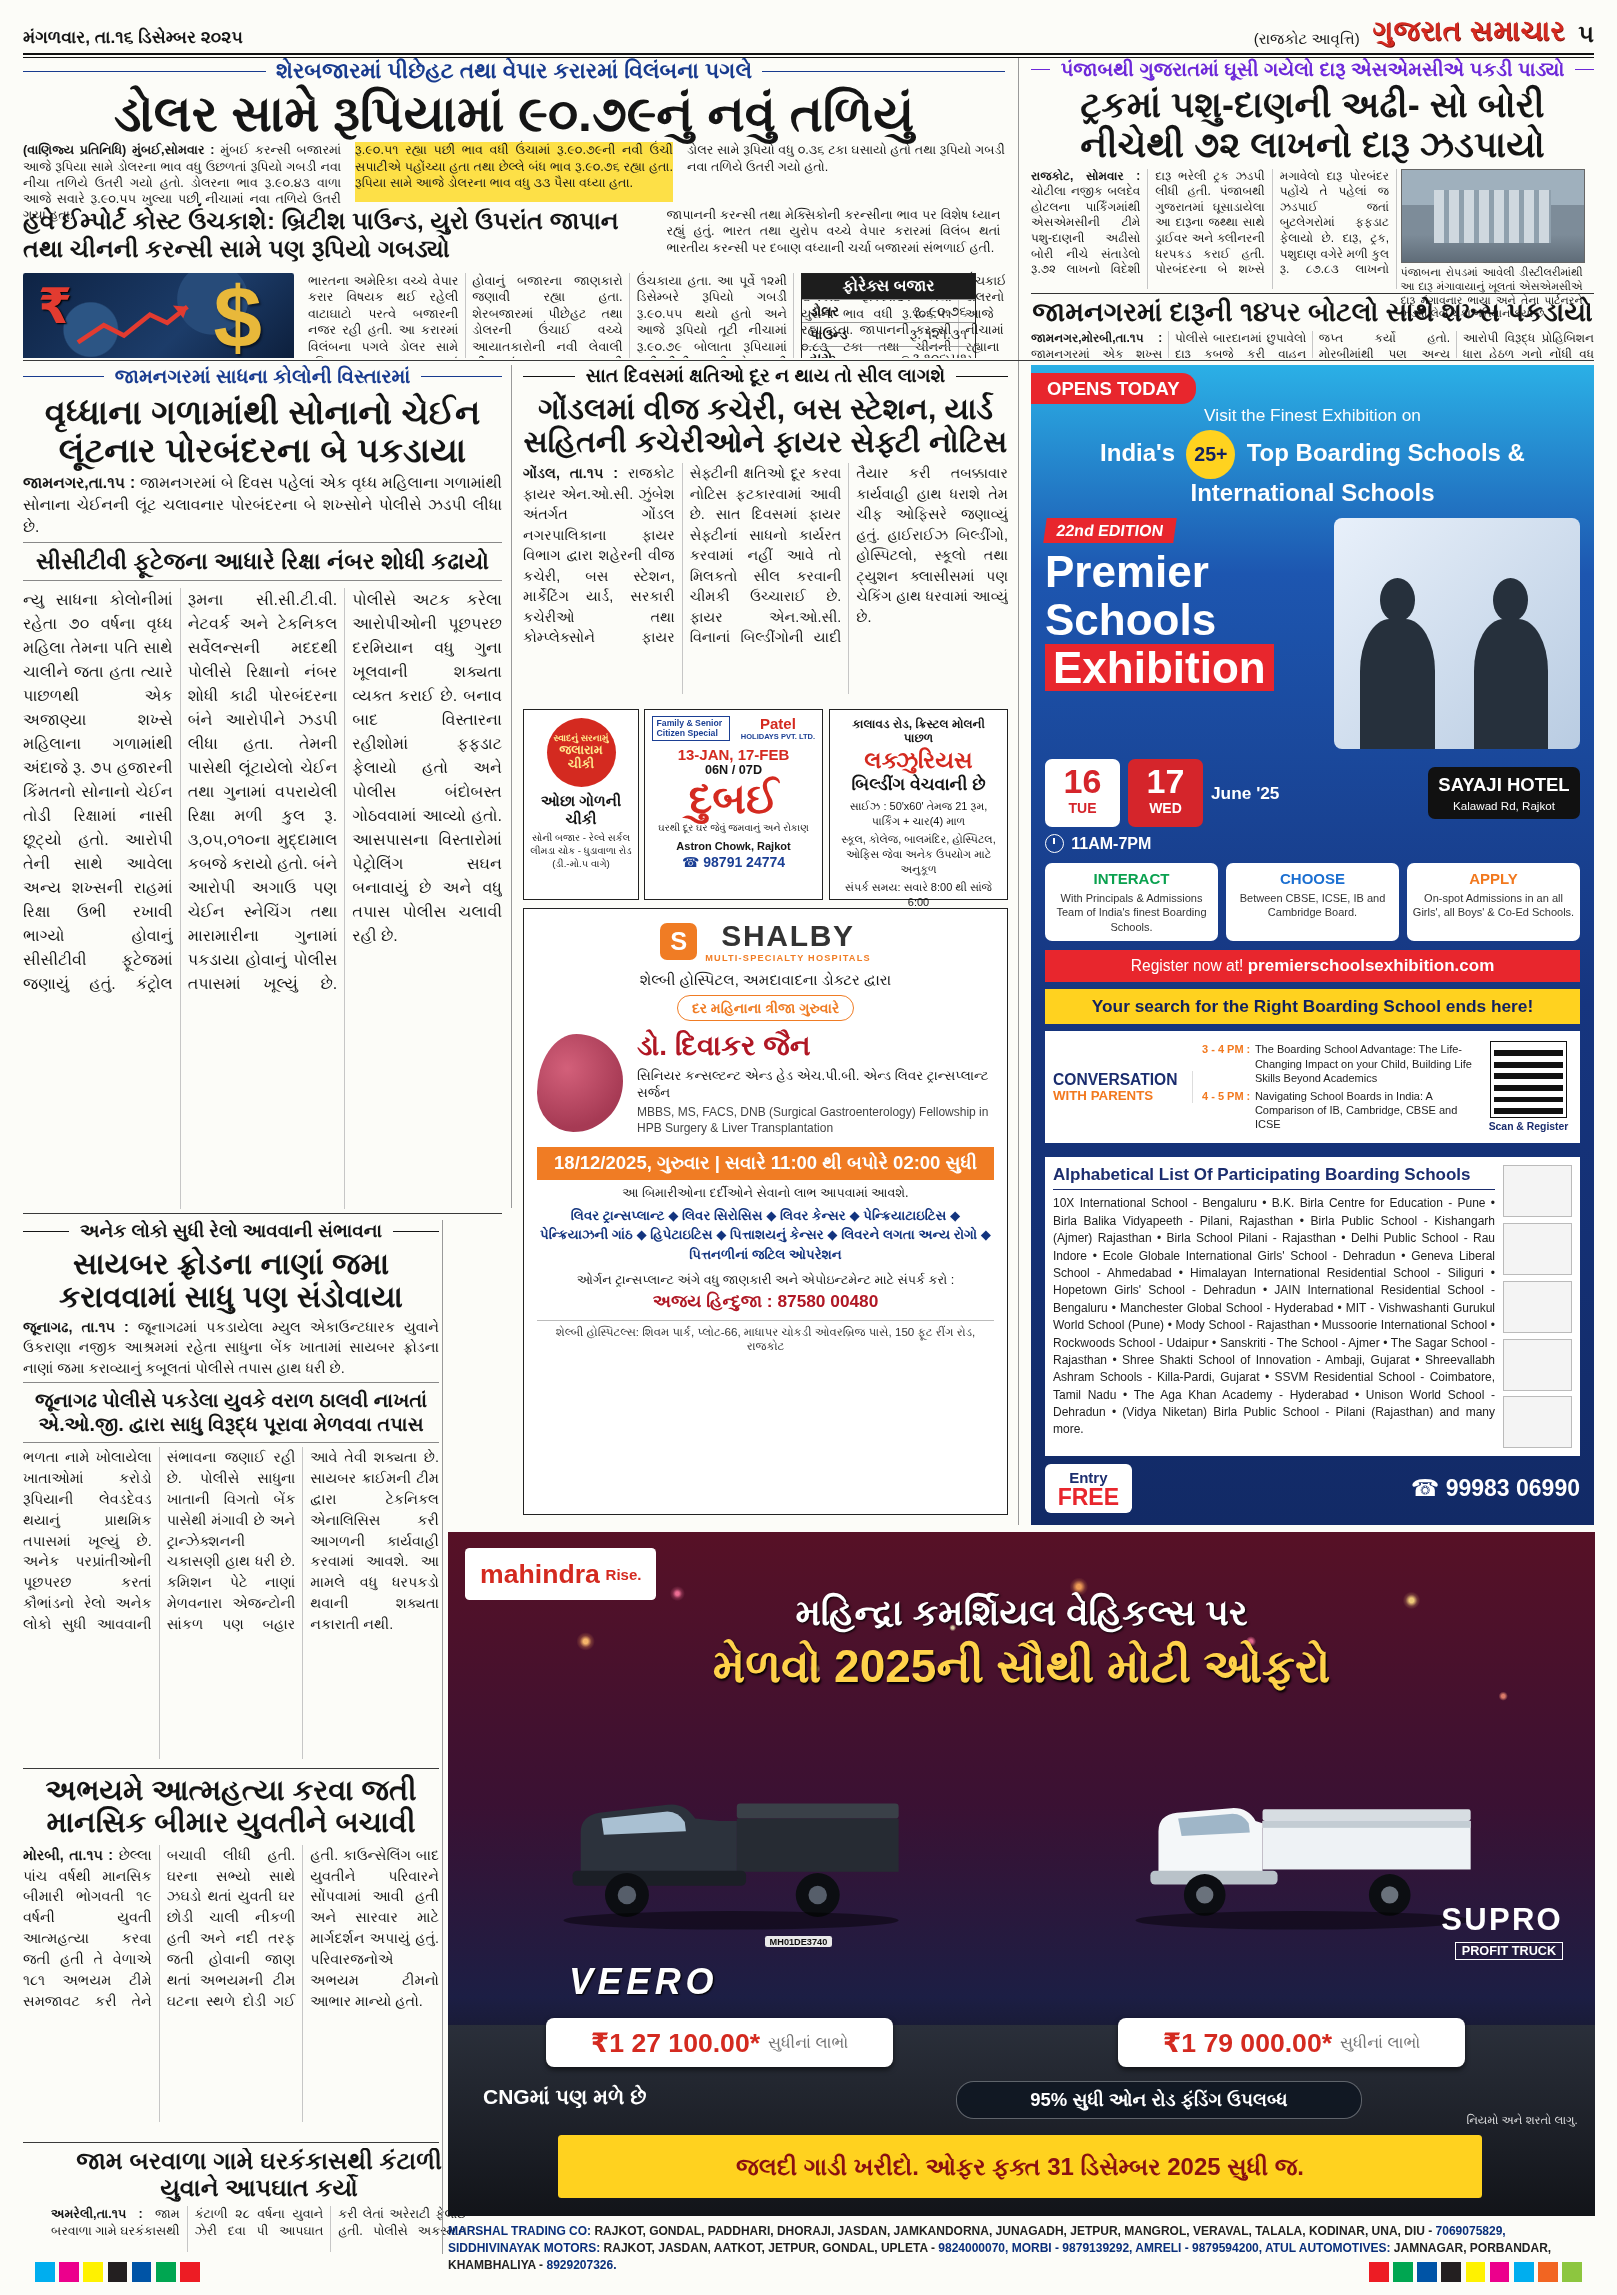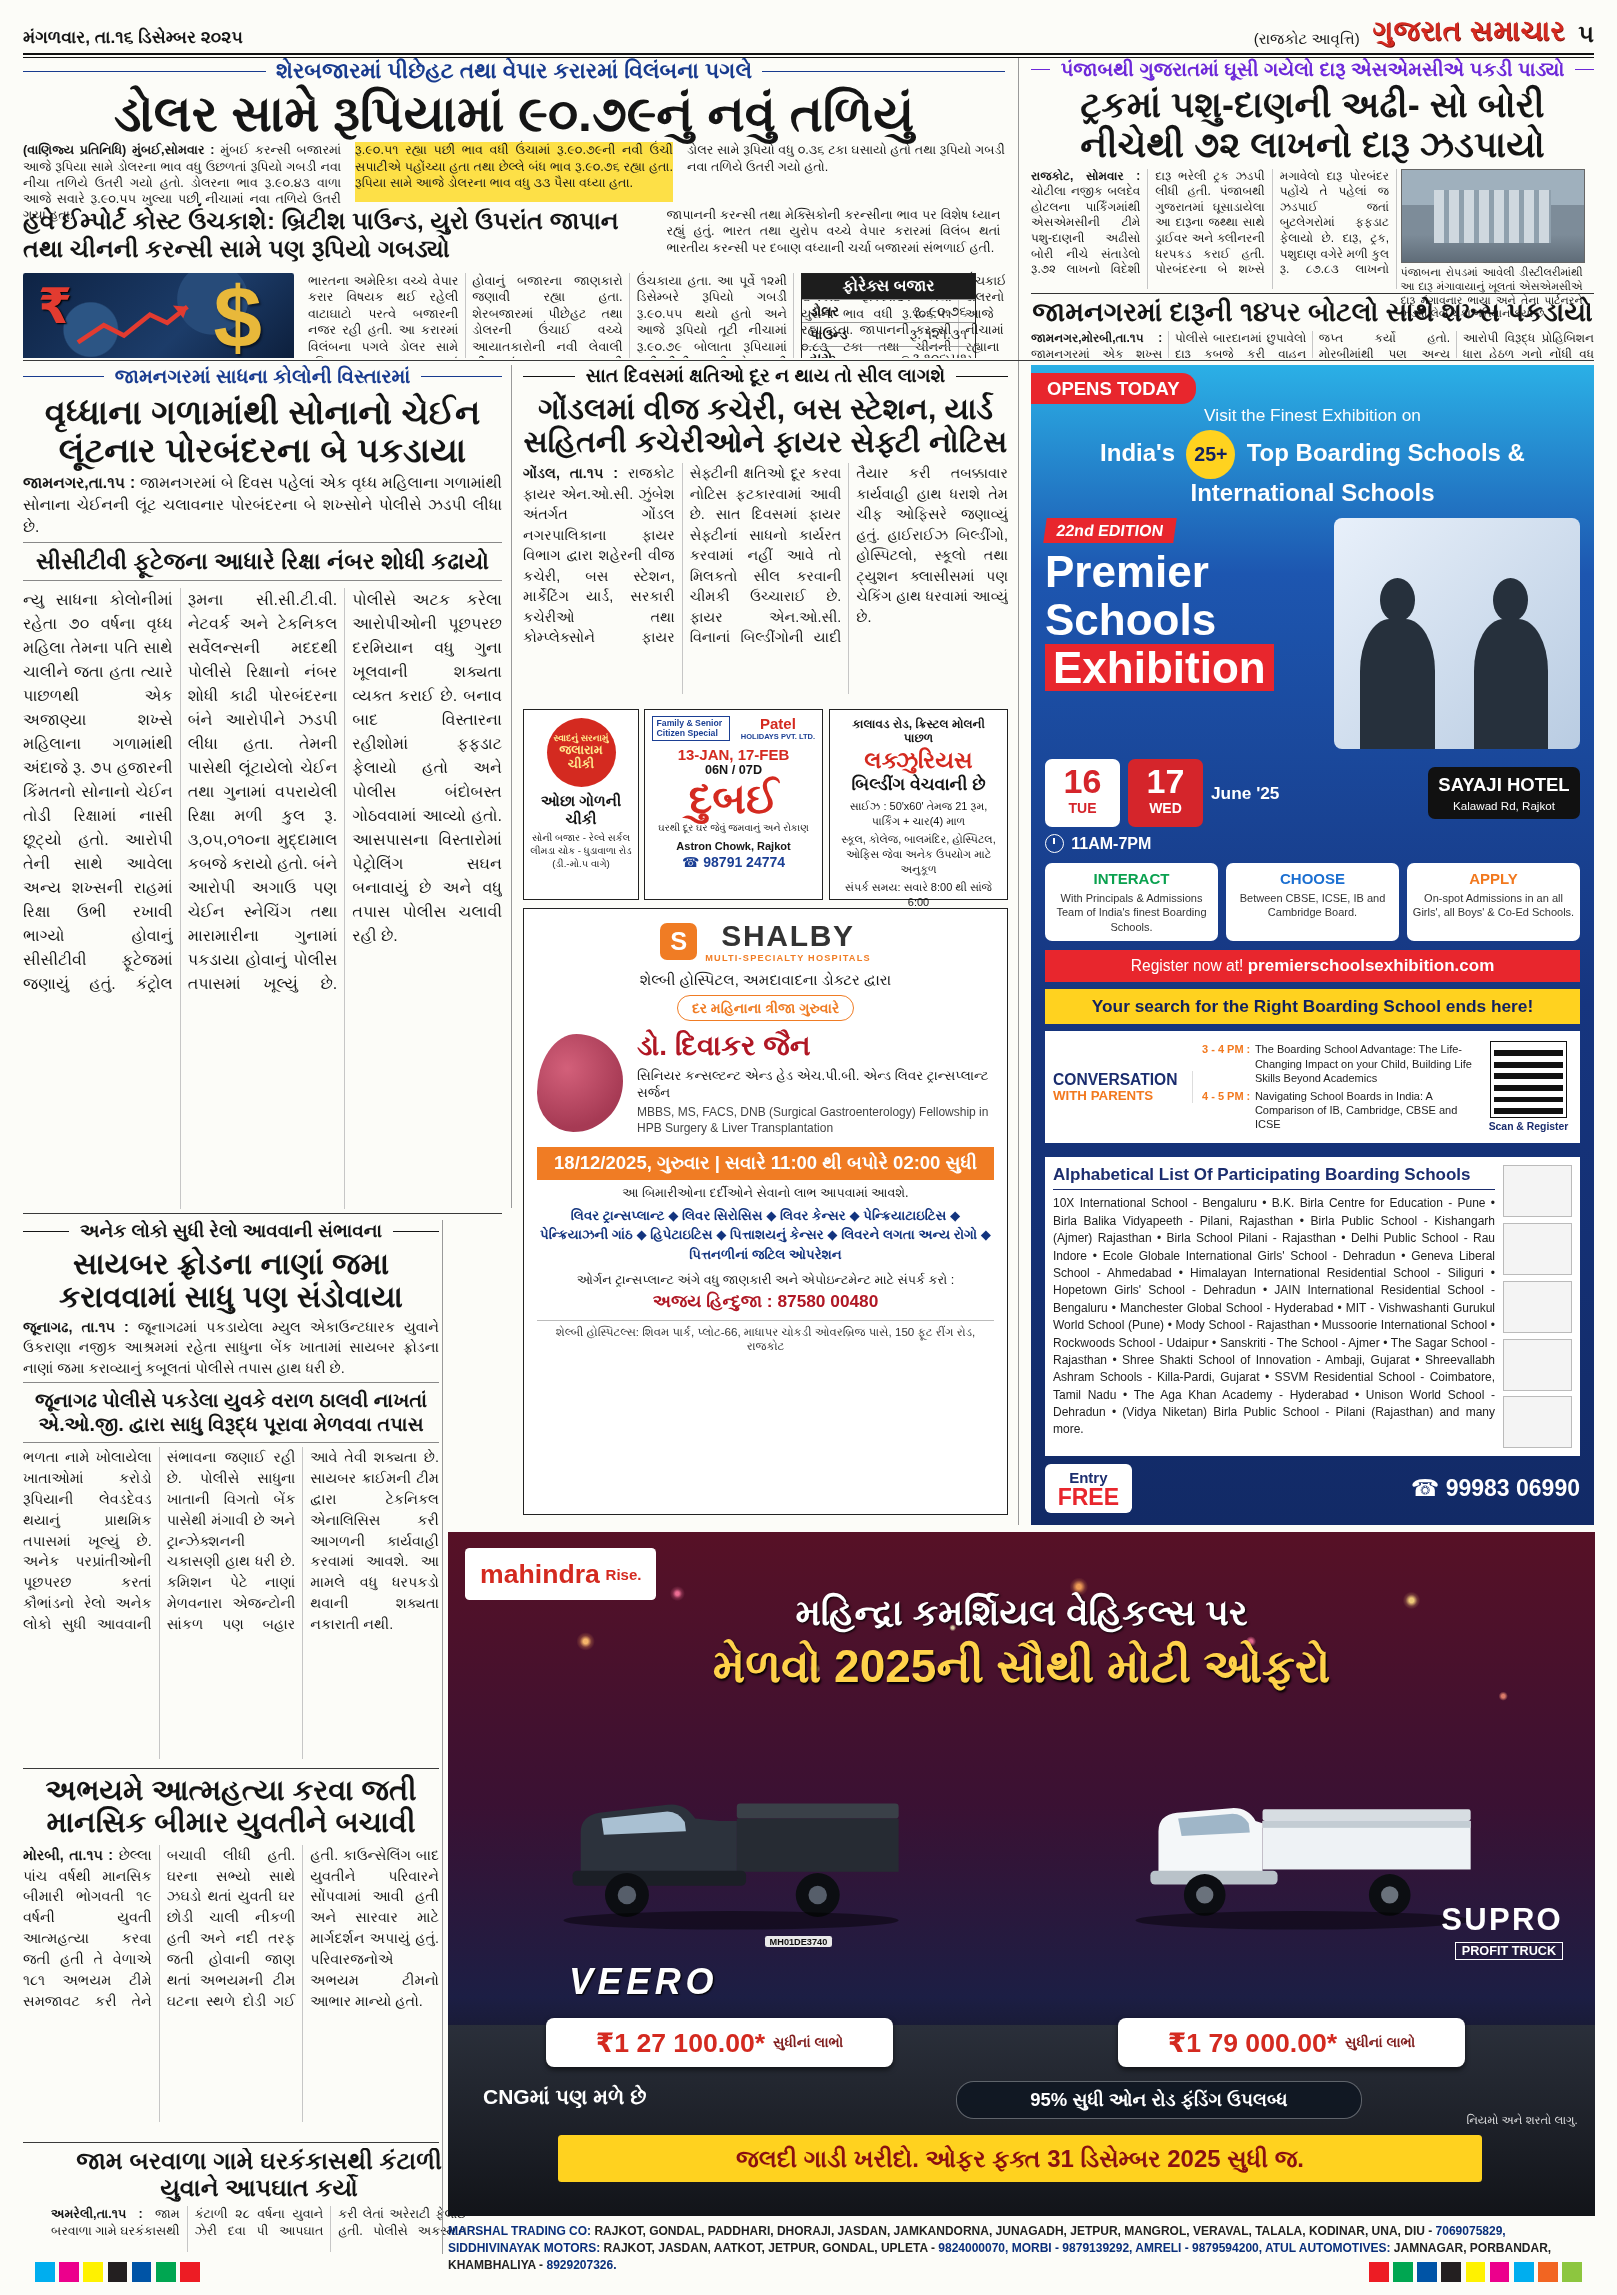--- a/index.html
+++ b/index.html
@@ -216,25 +216,25 @@
   .t-veero{left:98px;top:231px;} .t-supro{left:670px;top:231px;}
   .veero-name{position:absolute;left:121px;top:429px;font-size:36px;font-weight:bold;font-style:italic;letter-spacing:4.6px;text-shadow:1.2px 1.2px 1.7px #000;}
   .supro-name{position:absolute;right:32px;top:370px;text-align:right;}
   .supro-name .s1{font-size:31px;font-weight:bold;letter-spacing:2.3px;}
   .supro-name .s2{font-size:12.7px;font-weight:bold;border:1.2px solid #fff;padding:1.2px 5.8px;display:inline-block;margin-top:3.5px;}
   .plate{position:absolute;left:317px;top:404px;background:#e9e9e9;color:#111;font-size:9.2px;font-weight:bold;padding:0.6px 4.6px;border-radius:2.3px;}
   .pricebar{position:absolute;top:486px;width:347px;height:49px;background:#fff;border-radius:8px;
      display:flex;align-items:center;justify-content:center;gap:8px;box-shadow:0 2.3px 5.8px #00000088;}
   .p-veero{left:98px;} .p-supro{left:670px;}
   .pricebar .pv{color:#d42a20;font-size:26.6px;font-weight:bold;}
-  .pricebar .ps{color:#7f1d1d;font-size:14px;font-weight:bold;}
+  .pricebar .ps{color:#737373;font-size:16px;font-weight:normal;}
   .mah-cng{position:absolute;left:35px;top:553px;font-size:21px;font-weight:bold;}
   .mah-fund{position:absolute;left:508px;top:549px;width:404px;height:36px;border:1.2px solid #ffffff55;background:#0e1520cc;
      border-radius:18px;display:flex;align-items:center;justify-content:center;font-size:18.5px;font-weight:bold;}
-  .mah-strip{position:absolute;left:110px;top:603px;width:924px;height:47px;background:#ffd21f;color:#8a1010;
+  .mah-strip{position:absolute;left:110px;top:603px;width:924px;height:63px;background:#ffd21f;color:#8a1010;
      display:flex;align-items:center;justify-content:center;font-size:24px;font-weight:bold;border-radius:3.5px;}
   .mah-terms{position:absolute;right:17.3px;top:581px;font-size:11.6px;opacity:.85;}
   .dealers{position:absolute;left:448px;top:2223px;width:1147px;font-size:12px;line-height:1.4;font-weight:bold;}
   .dealers .dn{color:#0a2f7a;} .dealers .dc{color:#222;} .dealers .dp{color:#0a2f7a;}
   
   .regrow{position:absolute;top:2262px;display:flex;gap:4.6px;}
   .regrow .reg-sq{width:19.6px;height:19.6px;display:inline-block;}
   .reg-left{left:35px;} .reg-right{right:35px;}
 </style>
 </head>

